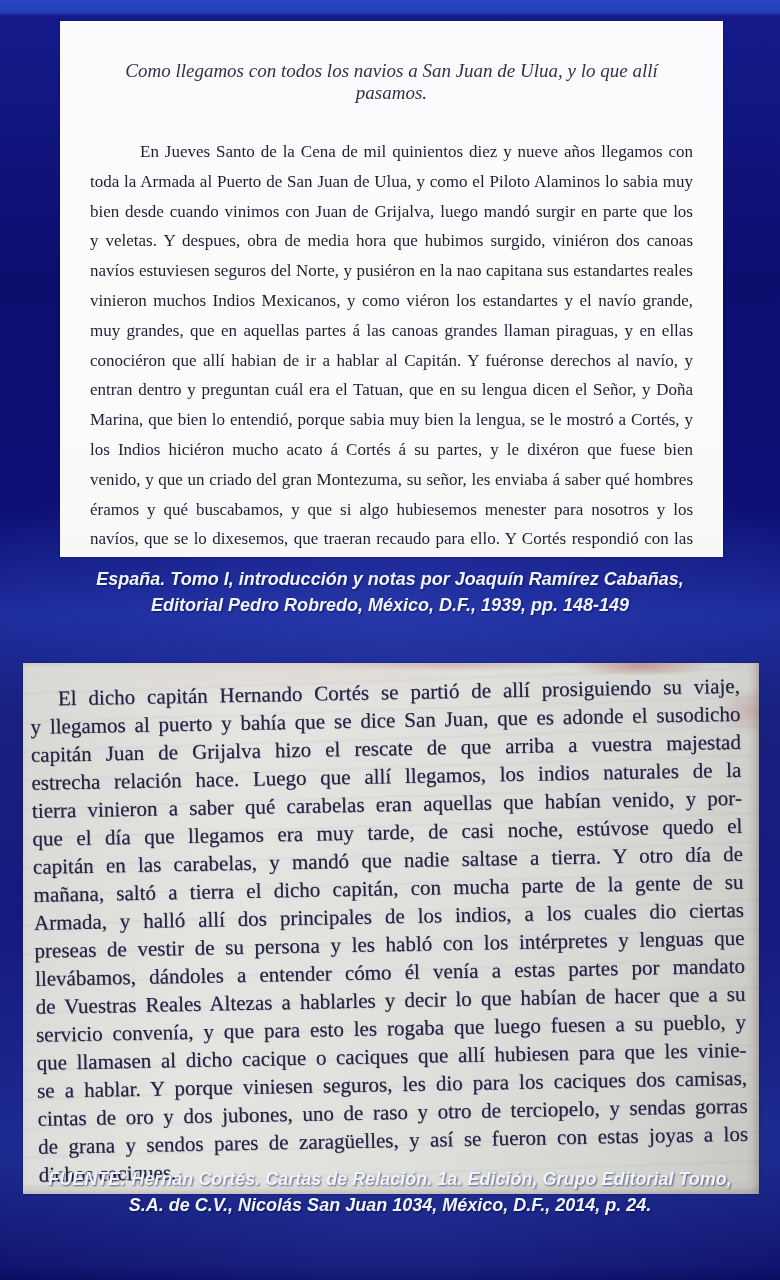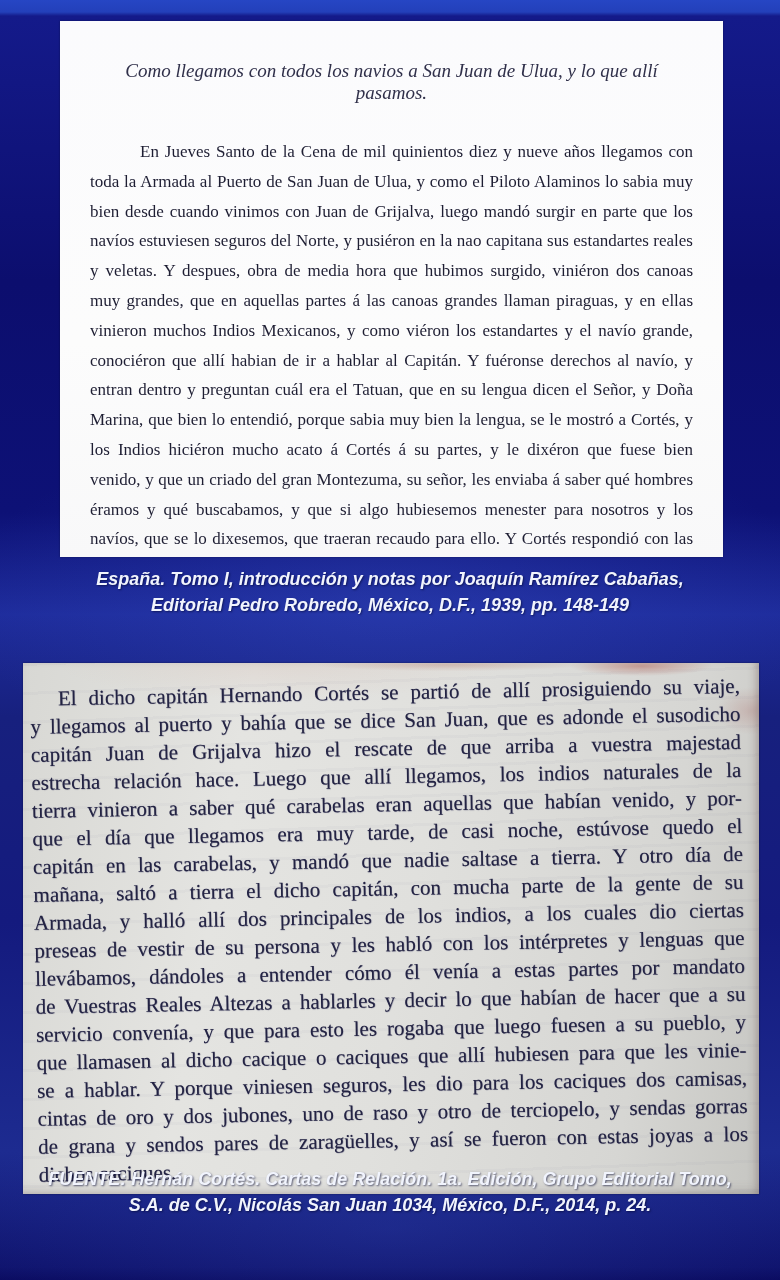--- a/index.html
+++ b/index.html
@@ -113,24 +113,24 @@
 </style>
 </head>
 <body>
 
 <section class="page1">
   <div class="chapter-subtitle">Como llegamos con todos los navios a San Juan de Ulua, y lo que allí pasamos.</div>
   <div class="page1-body">
     <div class="p1line indent">En Jueves Santo de la Cena de mil quinientos diez y nueve años llegamos con</div>
     <div class="p1line">toda la Armada al Puerto de San Juan de Ulua, y como el Piloto Alaminos lo sabia muy</div>
     <div class="p1line">bien desde cuando vinimos con Juan de Grijalva, luego mandó surgir en parte que los</div>
+    <div class="p1line">y veletas. Y despues, obra de media hora que hubimos surgido, viniéron dos canoas</div>
     <div class="p1line">navíos estuviesen seguros del Norte, y pusiéron en la nao capitana sus estandartes reales</div>
-    <div class="p1line">y veletas. Y despues, obra de media hora que hubimos surgido, viniéron dos canoas</div>
+    <div class="p1line">vinieron muchos Indios Mexicanos, y como viéron los estandartes y el navío grande,</div>
     <div class="p1line">muy grandes, que en aquellas partes á las canoas grandes llaman piraguas, y en ellas</div>
-    <div class="p1line">vinieron muchos Indios Mexicanos, y como viéron los estandartes y el navío grande,</div>
     <div class="p1line">conociéron que allí habian de ir a hablar al Capitán. Y fuéronse derechos al navío, y</div>
     <div class="p1line">entran dentro y preguntan cuál era el Tatuan, que en su lengua dicen el Señor, y Doña</div>
     <div class="p1line">Marina, que bien lo entendió, porque sabia muy bien la lengua, se le mostró a Cortés, y</div>
     <div class="p1line">los Indios hiciéron mucho acato á Cortés á su partes, y le dixéron que fuese bien</div>
     <div class="p1line">venido, y que un criado del gran Montezuma, su señor, les enviaba á saber qué hombres</div>
     <div class="p1line">éramos y qué buscabamos, y que si algo hubiesemos menester para nosotros y los</div>
     <div class="p1line">navíos, que se lo dixesemos, que traeran recaudo para ello. Y Cortés respondió con las</div>
   </div>
 </section>
 

